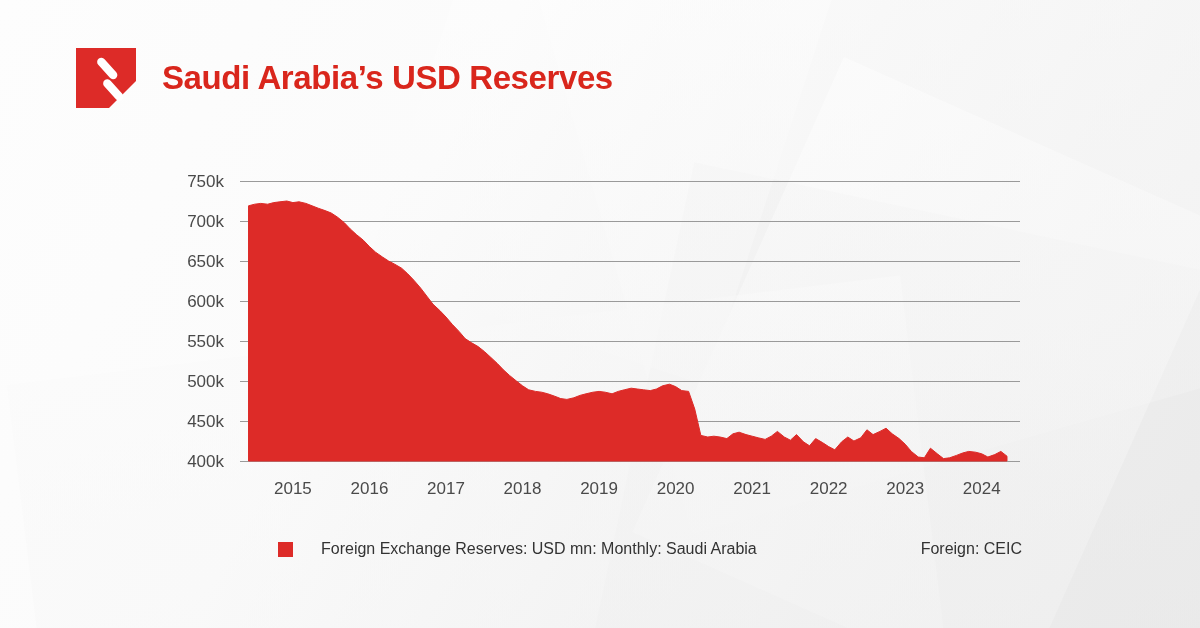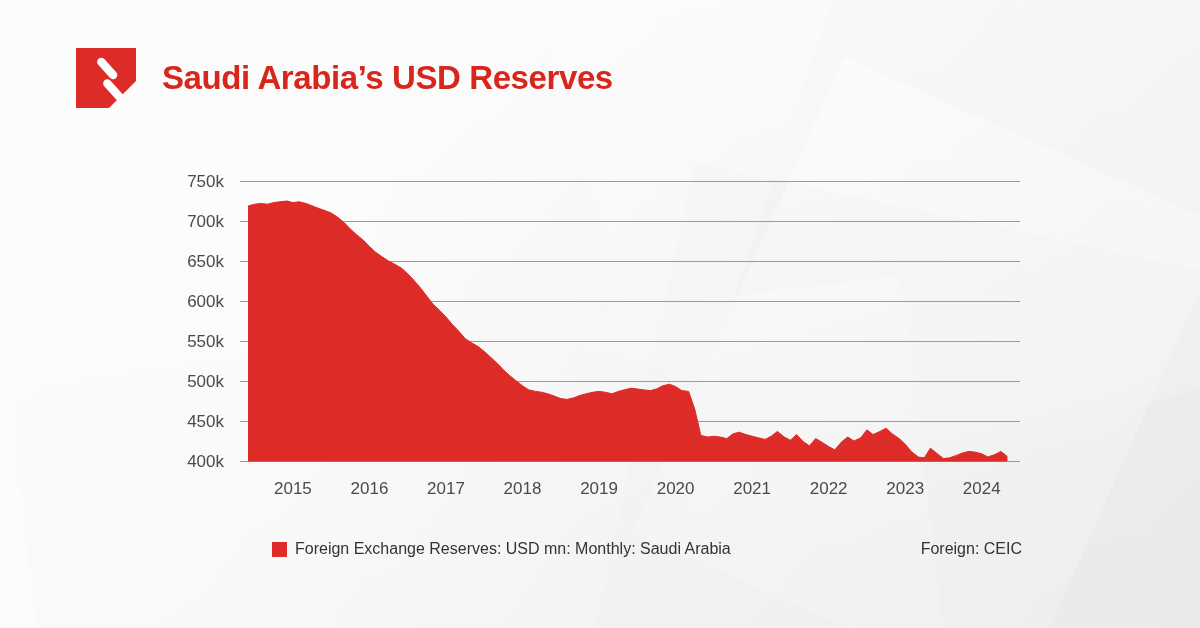--- a/index.html
+++ b/index.html
@@ -83,22 +83,22 @@
     text-anchor: middle;
   }
   .gridline { stroke: #9a9a9a; stroke-width: 1; shape-rendering: crispEdges; }
 
   
   .footer {
     position: absolute; left: 0; top: 540px;
     width: 1200px; height: 32px;
   }
   .legend {
-    position: absolute; left: 272px; top: 0;
-    display: flex; align-items: center; gap: 8px; justify-content: center;
+    position: absolute; left: 278px; top: 0;
+    display: flex; align-items: center; gap: 28px; justify-content: center;
   }
   .legend-swatch {
     width: 15px; height: 15px; background: #dd2b28;
     display: block; flex: 0 0 auto;
   }
   .legend-label {
     font-size: 16px; color: #333333;
     white-space: nowrap;
   }
   .source {

